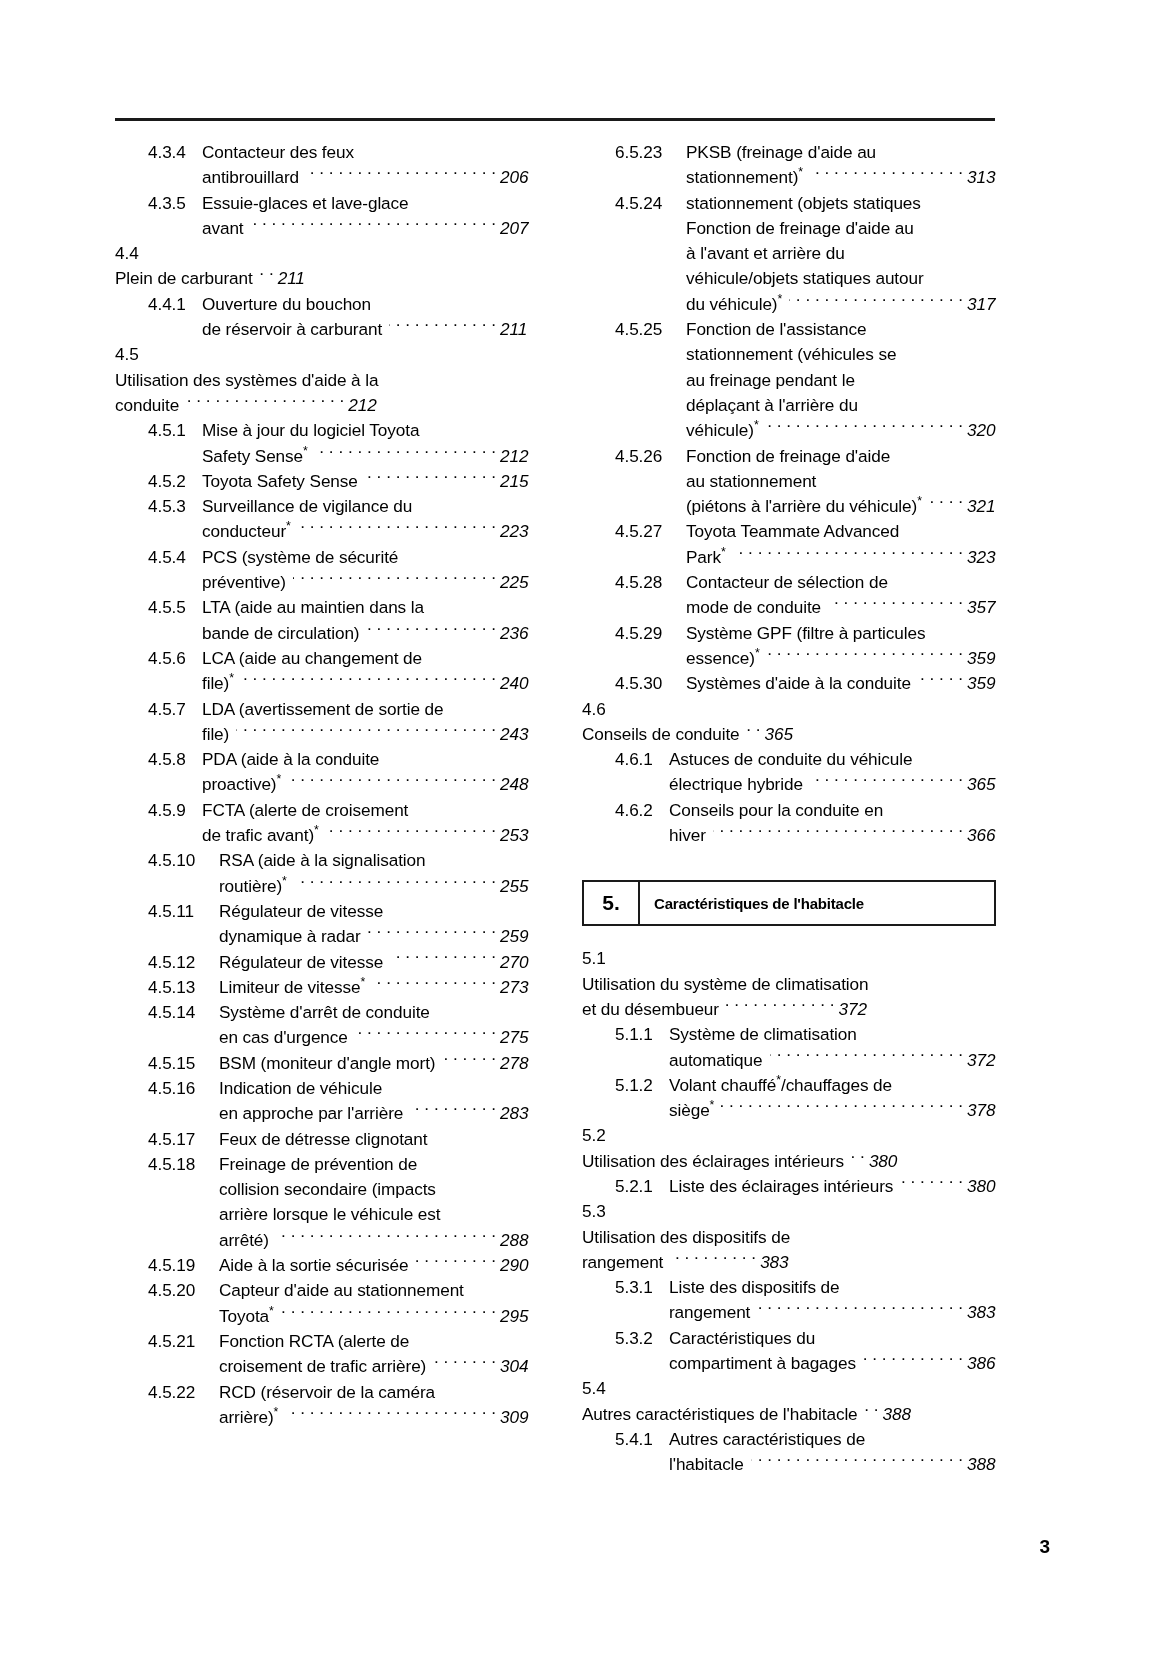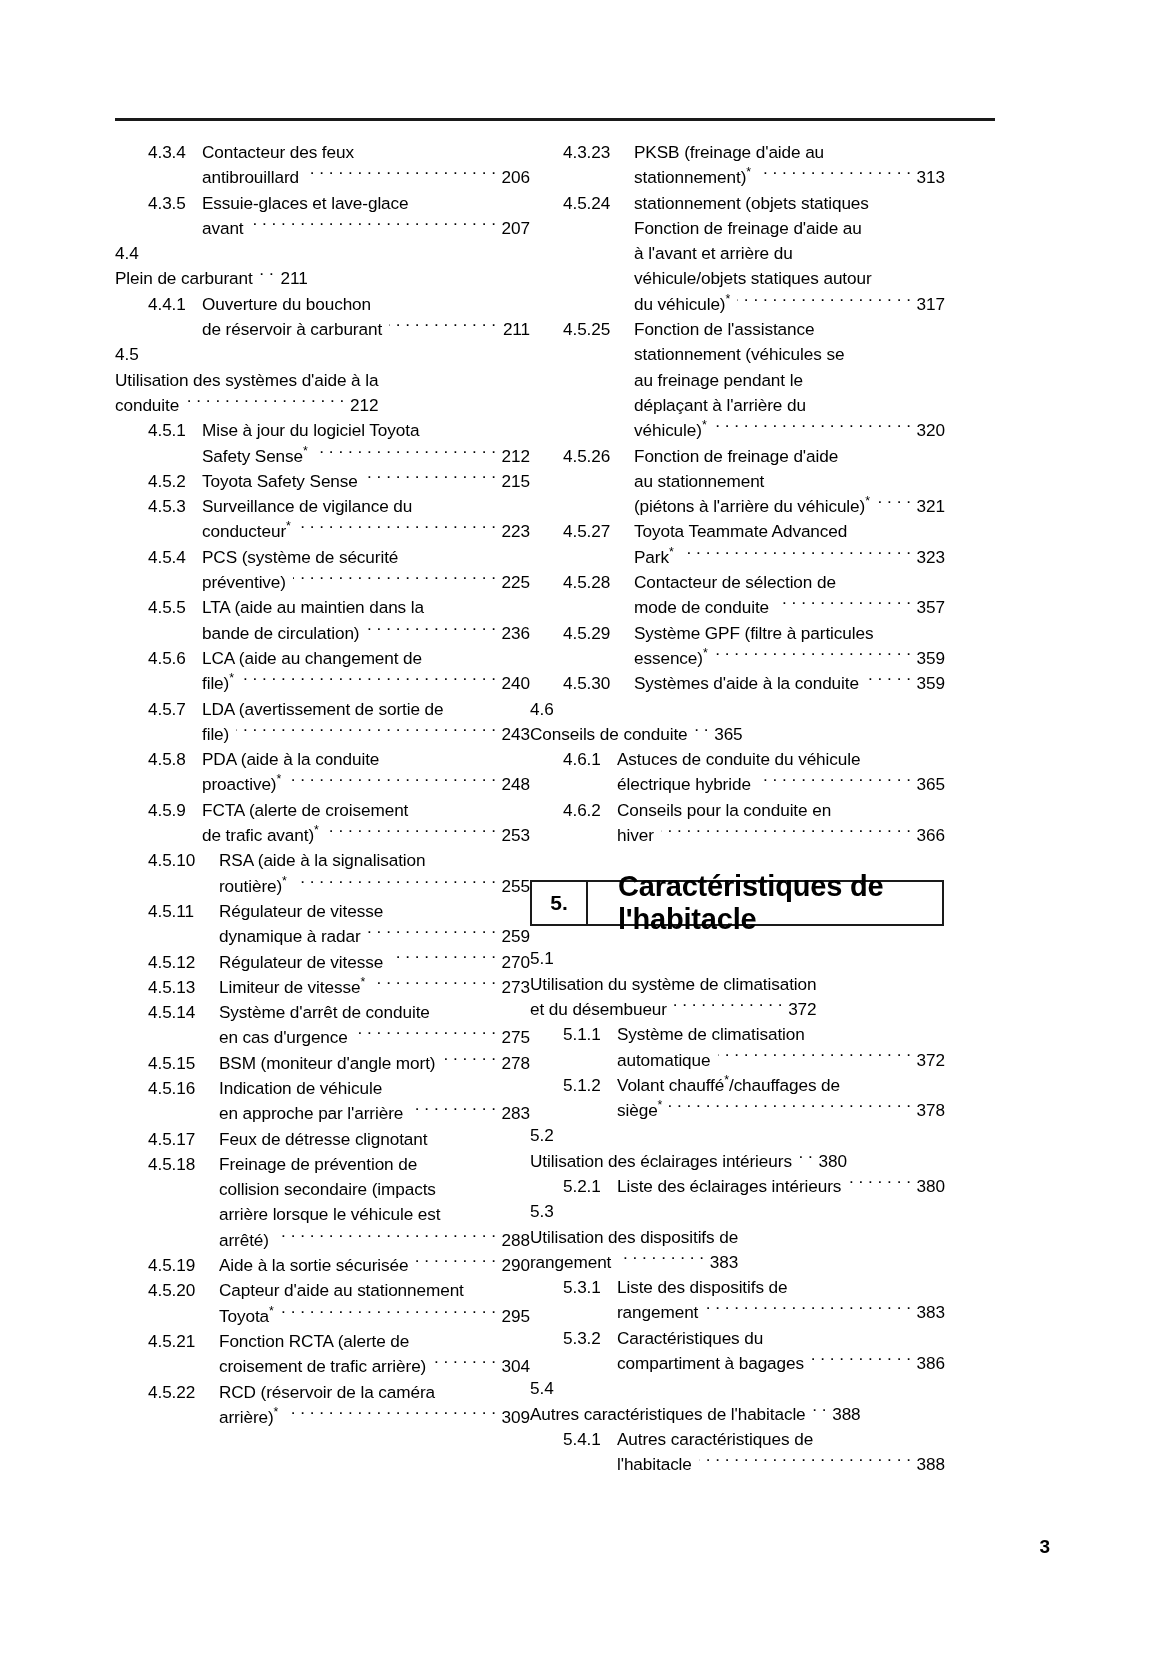--- a/index.html
+++ b/index.html
@@ -28,20 +28,21 @@
     width: 880px;
     height: 3px;
     background: #1a1a1a;
   }
   .columns {
     position: absolute;
     left: 115px;
     top: 140px;
     width: 882px;
     display: flex;
+    gap: 52px;
   }
   .col {
     width: 415px;
   }
 
   
   .entry {
     display: flex;
     align-items: flex-start;
     font-size: 17.2px;
@@ -86,23 +87,24 @@
     position: absolute;
     right: 0;
     bottom: 0.10em;
     white-space: nowrap;
     letter-spacing: 0px;
     font-size: 17.2px;
     color: #000;
   }
   .pg {
     flex: 0 0 auto;
-    text-align: right;
+    text-align: left;
     min-width: 30px;
     white-space: nowrap;
+    font-style: italic;
   }
   .contline { width: 100%; }
 
   sup.ast {
     font-size: 0.72em;
     line-height: 0;
     vertical-align: super;
   }
 
   
@@ -122,23 +124,23 @@
     display: flex;
     align-items: center;
     justify-content: center;
     font-weight: bold;
     font-size: 21px;
   }
   .chapter-title {
     flex: 1 1 auto;
     display: flex;
     align-items: center;
-    padding-left: 30px;
+    padding-left: 14px;
     font-weight: bold;
-    font-size: 29px;
+    font-size: 15px;
     letter-spacing: -0.2px;
   }
 
   .folio {
     position: absolute;
     right: 115px;
     bottom: 95px;
     font-size: 19px;
     font-weight: bold;
   }
@@ -439,21 +441,21 @@
               <span class="leader"></span>
               <span class="pg">309</span>
             </div>
           </div>
         </div>
       </div>
 
     <div class="col" id="col-right">
       <div id="right-top">
           <div class="entry lvl3w">
-            <div class="num">4.3.23</div>
+            <div class="num">6.5.23</div>
             <div class="body">
               <div class="contline">PKSB (freinage d'aide au</div>
               <div class="line">
                 <span class="txt">stationnement)<sup class="ast">*</sup></span>
                 <span class="leader"></span>
                 <span class="pg">313</span>
               </div>
             </div>
           </div>
           <div class="entry lvl3w">

